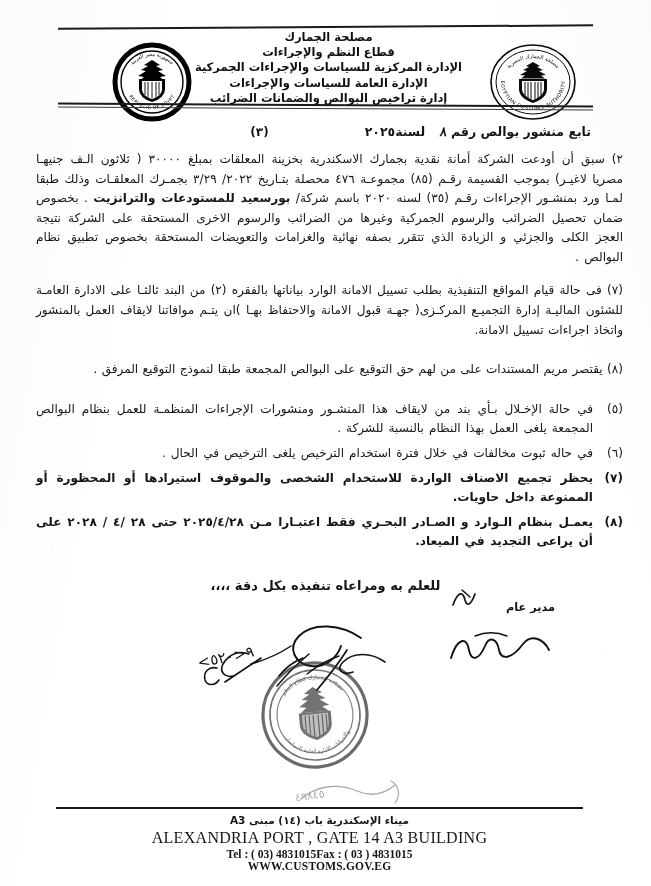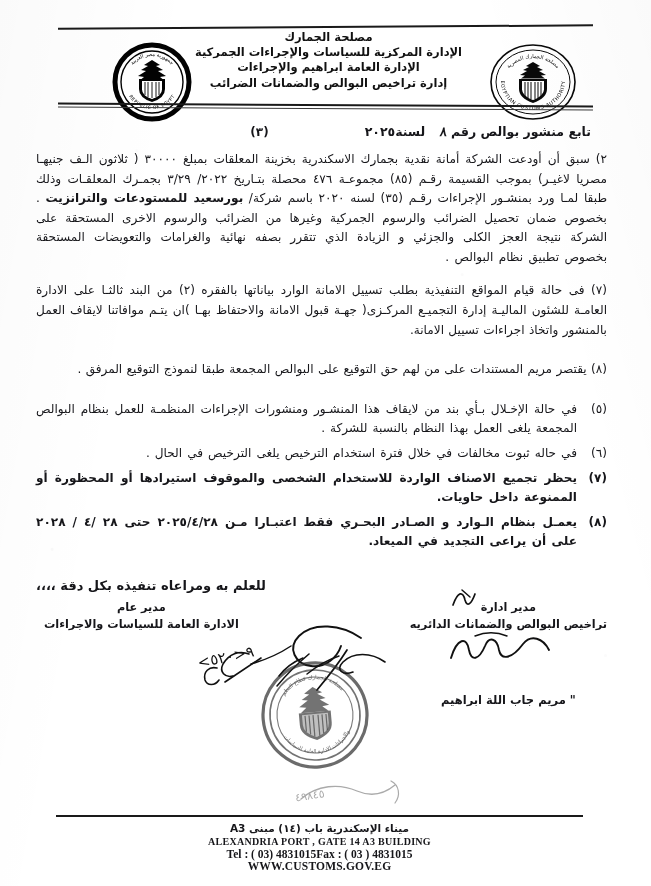--- a/index.html
+++ b/index.html
@@ -102,21 +102,21 @@
   .page-no {
     font-size: 12px;
     font-weight: bold;
     margin-right: 86px;
   }
 
   
   .body {
     position: absolute;
     top: 150px;
-    right: 44px;
+    right: 28px;
     left: 36px;
   }
   p.para {
     margin: 0 0 6px 0;
     font-size: 12.1px;
     line-height: 1.62;
     text-align: justify;
     text-justify: inter-word;
     word-spacing: 1.5px;
   }
@@ -143,21 +143,21 @@
   .listitem.bold .marker,
   .listitem.bold .txt { font-weight: bold; }
 
   .spacer-8 { height: 8px; }
   .spacer-14 { height: 14px; }
 
   .closing {
     margin-top: 26px;
     font-size: 13px;
     font-weight: bold;
-    text-align: left;
+    text-align: center;
     padding-right: 8px;
   }
 
   
   .signatures {
     position: absolute;
     top: 592px;
     right: 44px;
     left: 44px;
     display: flex;
@@ -201,22 +201,22 @@
     margin-bottom: 5px;
   }
   .f-ar {
     font-size: 10.5px;
     font-weight: bold;
     direction: rtl;
     margin-bottom: 1px;
   }
   .f-en {
     font-family: "Liberation Serif", serif;
-    font-size: 10px;
-    font-weight: bold;
+    font-size: 16px;
+    font-weight: normal;
     direction: ltr;
     letter-spacing: .3px;
     line-height: 1.32;
   }
   .f-tel {
     font-family: "Liberation Serif", serif;
     font-size: 11.5px;
     font-weight: bold;
     direction: ltr;
     display: flex;
@@ -233,22 +233,23 @@
 </head>
 <body>
 
 <div class="page">
 
   <div class="header">
     <div class="hdr-rule top"></div>
 
     <div class="hdr-lines">
       <div>مصلحة الجمارك</div>
+      <div>قطاع النظم والإجراءات</div>
       <div>الإدارة المركزية للسياسات والإجراءات الجمركية</div>
-      <div>الإدارة العامة ابراهيم والإجراءات</div>
+      <div>الإدارة العامة للسياسات والإجراءات</div>
       <div>إدارة تراخيص البوالص والضمانات الضرائب</div>
     </div>
 
     <div class="seal seal-left">
       <svg viewBox="0 0 88 84" width="88" height="84">
         <ellipse cx="44" cy="42" rx="42" ry="37" fill="none" stroke="#1d1d1d" stroke-width="1.6"></ellipse>
         <ellipse cx="44" cy="42" rx="37" ry="32" fill="none" stroke="#1d1d1d" stroke-width="1"></ellipse>
         <path id="arcTop" d="M 14 44 A 30 26 0 0 1 74 44" fill="none"></path>
         <path id="arcBot" d="M 12 42 A 32 28 0 0 0 76 42" fill="none"></path>
         <text font-size="5.2" fill="#1d1d1d" font-family="DejaVu Sans, sans-serif">
@@ -350,29 +351,23 @@
 
     <div class="listitem bold">
       <span class="marker">(٨)</span>
       <span class="txt">يعمـل بنظام الـوارد و الصـادر البحـري فقط اعتبـارا مـن ٢٠٢٥/٤/٢٨ حتى  ٢٨ /٤ / ٢٠٢٨ على أن يراعى التجديد في  الميعاد.</span>
     </div>
 
     <div class="closing">للعلم به ومراعاه تنفيذه بكل دقة ،،،،</div>
   </div>
 
   <div class="signatures">
-    <div class="sig-block sig-right">
-      <div class="role">مدير ادارة</div>
-      <div class="role">تراخيص البوالص والضمانات الدائريه</div>
-      <div class="sig-name">مريم جاب اللة ابراهيم</div>
-    </div>
 
     <div class="sig-block sig-left">
       <div class="role">مدير عام</div>
-      <div class="role">الادارة العامة للسياسات والاجراءات</div>
     </div>
   </div>
 
   <div class="ink" style="top:588px; right:168px;">
     <svg width="34" height="22" viewBox="0 0 34 22">
       <path d="M4 17 C9 3, 14 3, 16 12 C18 19, 22 17, 26 6" fill="none" stroke="#111" stroke-width="1.7" stroke-linecap="round"></path>
       <path d="M13 2 L21 9" fill="none" stroke="#111" stroke-width="1.5" stroke-linecap="round"></path>
     </svg>
   </div>
 

